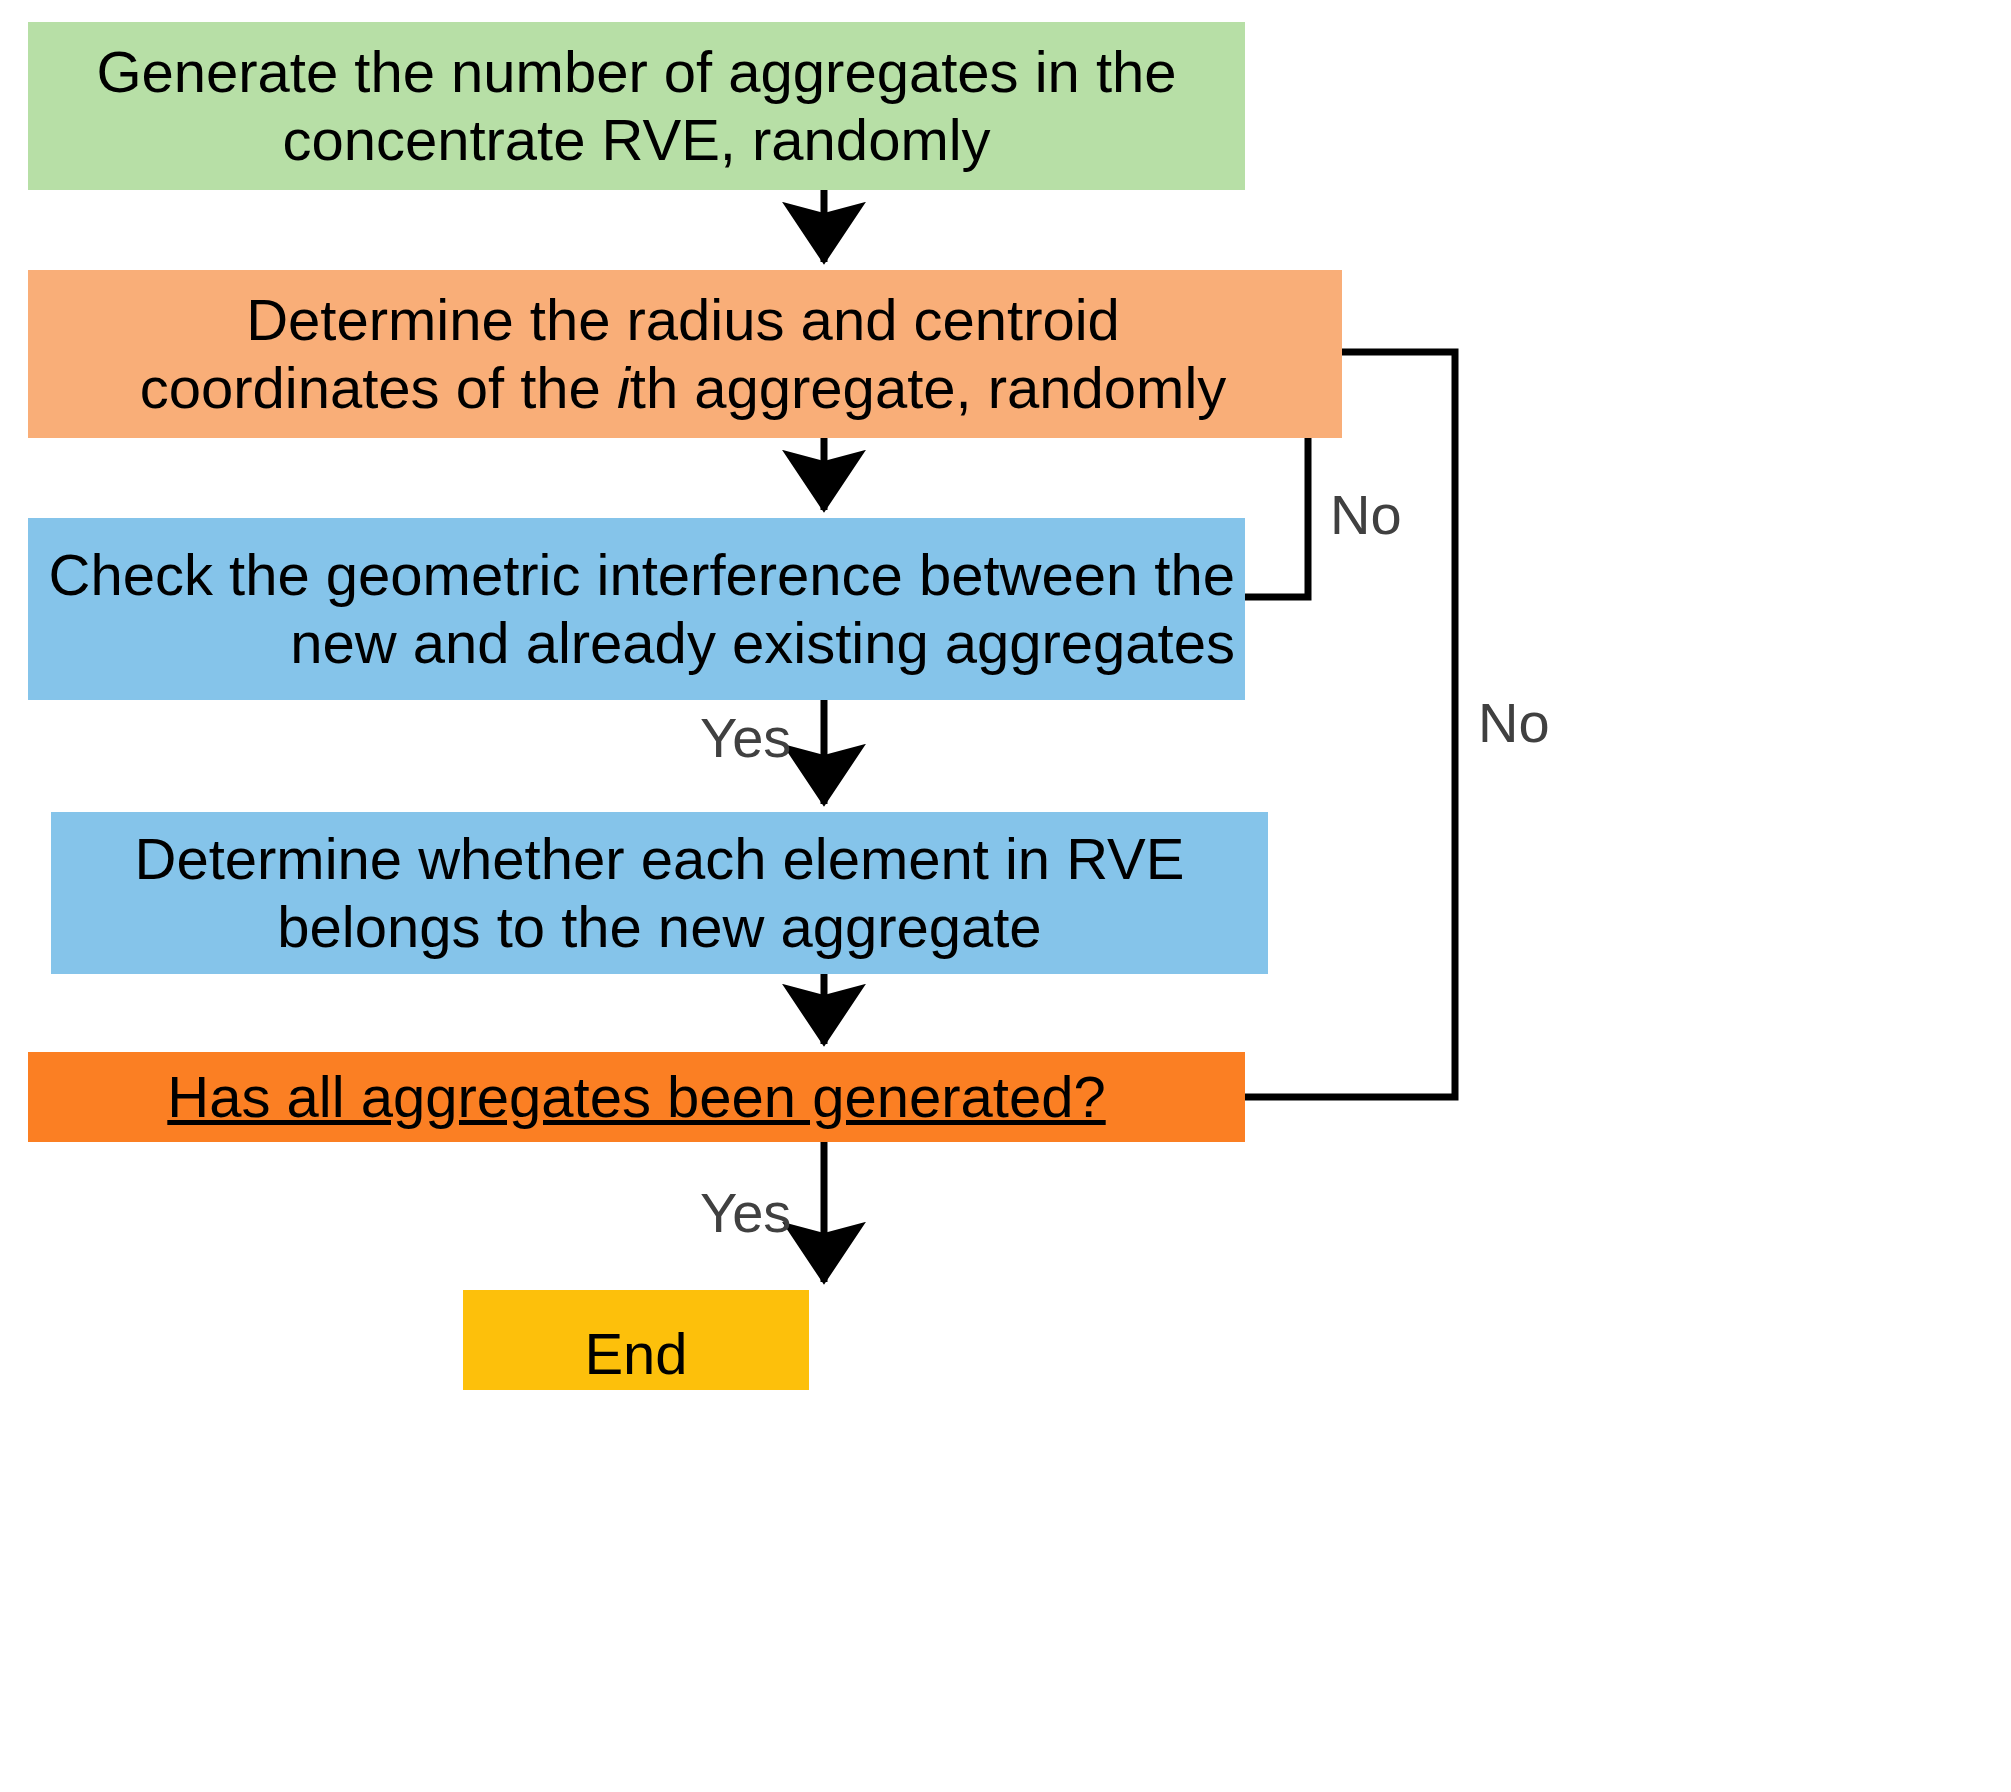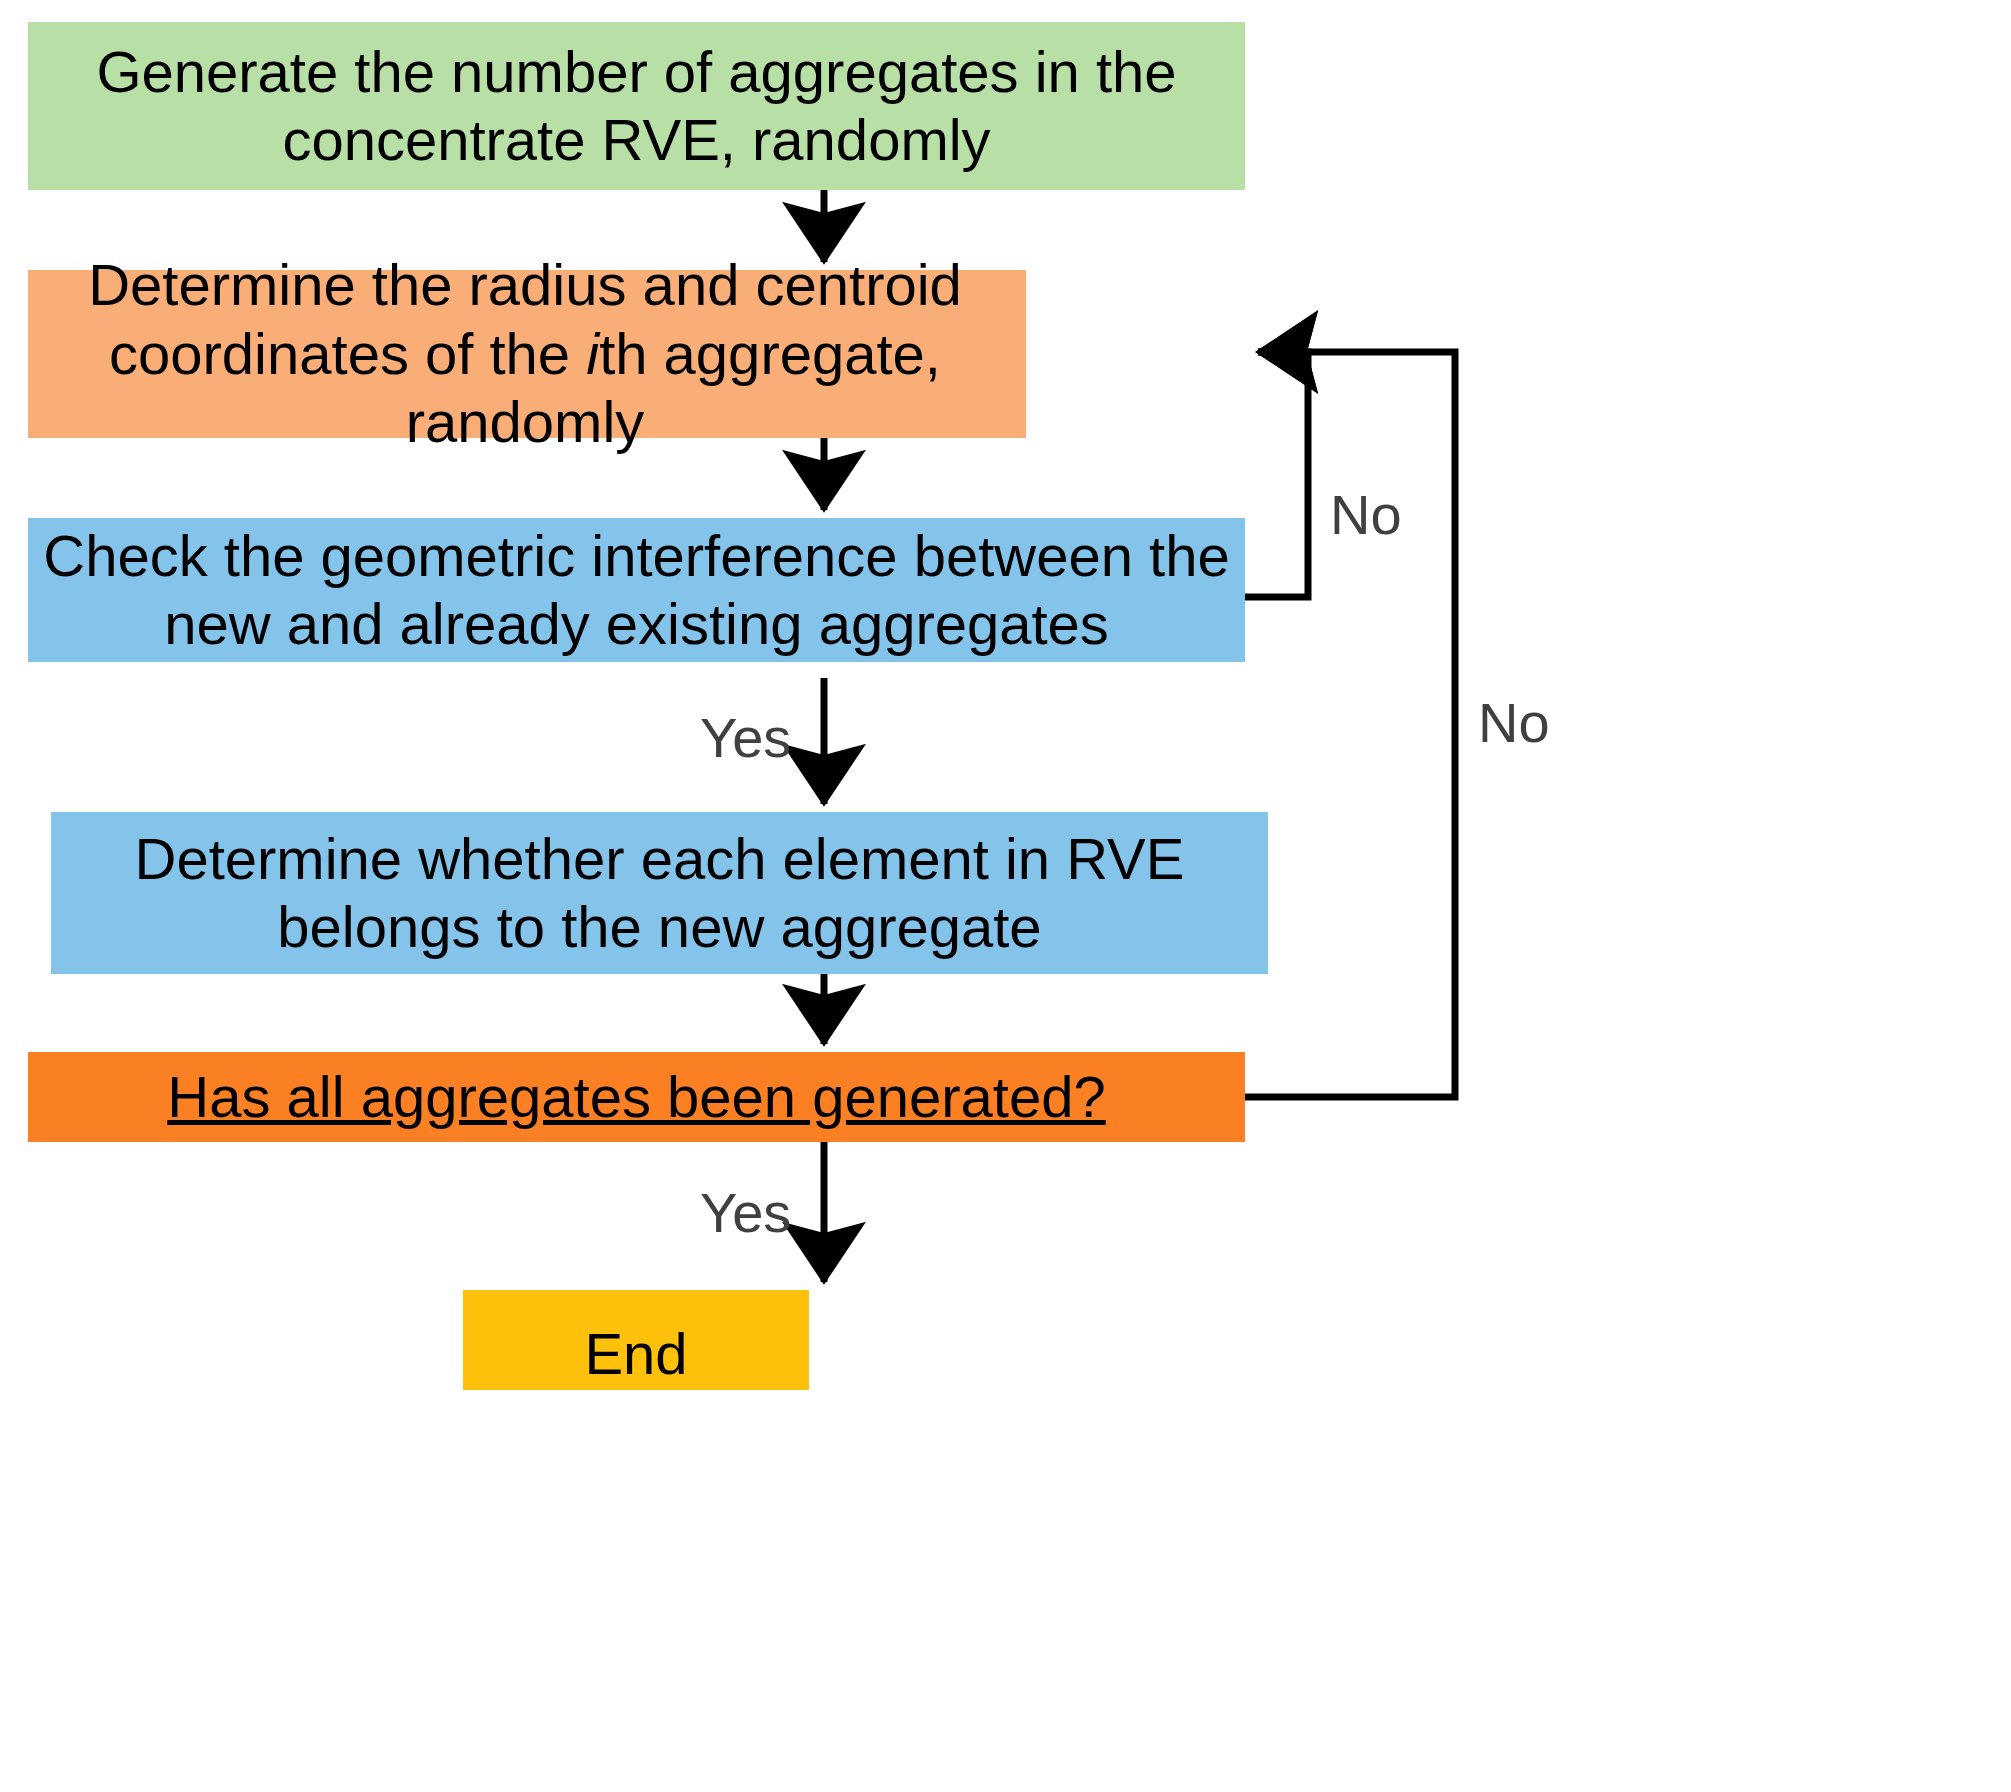--- a/index.html
+++ b/index.html
@@ -30,29 +30,30 @@
     display: block;
     width: 100%;
     white-space: pre-line;
   }
   #n-generate {
     left: 28px;  top: 22px;   width: 1217px; height: 168px;
     background: #B7DFA6;
     font-size: 58px;
   }
   #n-determine-radius {
-    left: 28px;  top: 270px;  width: 998px; height: 168px;
+    left: 28px;  top: 270px;  width: 1314px; height: 168px;
     background: #F9AE78;
     font-size: 58px;
     padding-left: 6px;
   }
   #n-check-interference {
-    left: 28px;  top: 518px;  width: 1217px; height: 144px;
+    left: 28px;  top: 518px;  width: 1217px; height: 182px;
     background: #85C4EA;
     font-size: 58px;
+    text-align: right;
   }
   #n-determine-element {
     left: 28px;  top: 812px;  width: 1217px; height: 162px;
     background: #85C4EA;
     font-size: 58px;
     margin-left: 23px;
   }
   #n-has-all {
     left: 28px;  top: 1052px; width: 1217px; height: 90px;
     background: #FB7F23;

